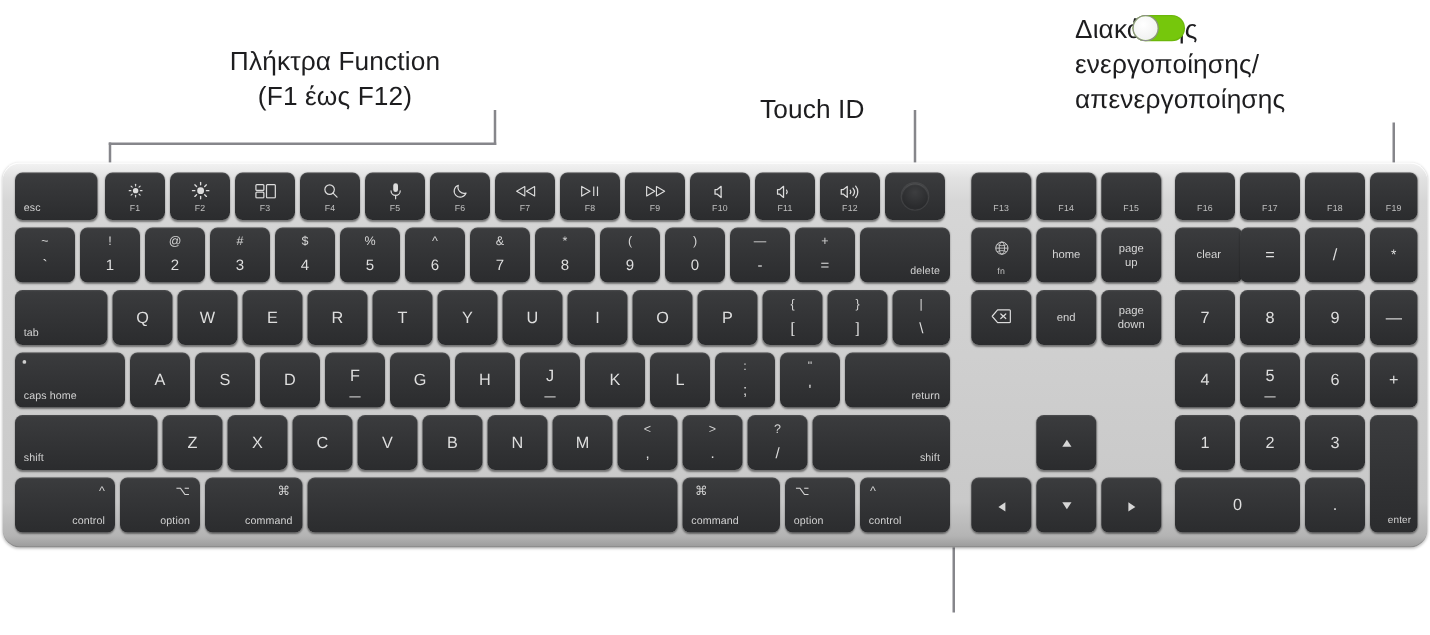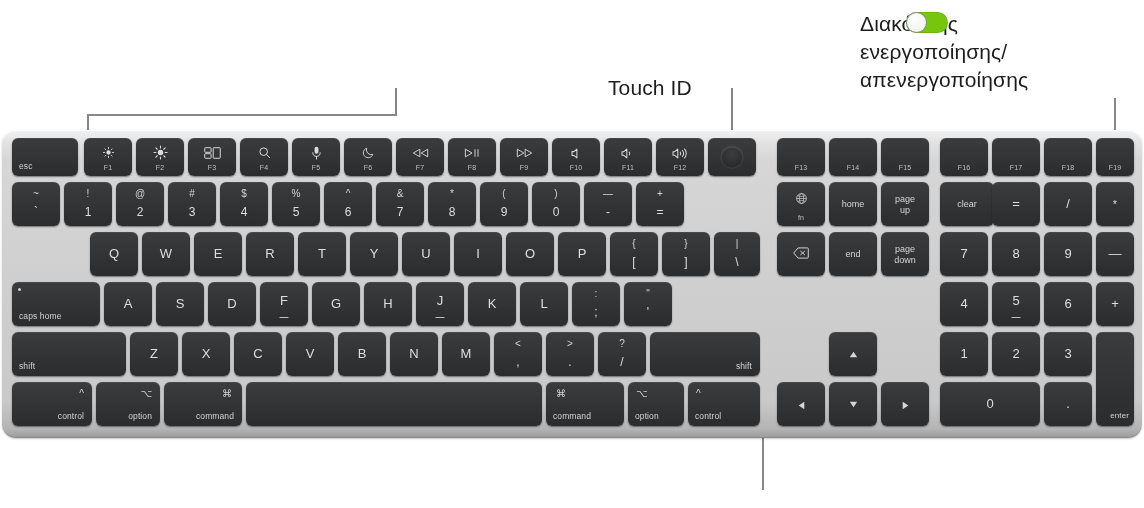--- a/index.html
+++ b/index.html
@@ -102,20 +102,22 @@
     background:radial-gradient(circle at 40% 35%,#ffffff,#eceded);
     box-shadow:0 0 0 1px #8d8d8d;
   }
   svg{display:block;}
 </style>
 </head>
 <body>
 
 <div id="stage">
 
+  <div class="callout-label" style="left:138px;top:36px;width:260px;text-align:center;">Πλήκτρα Function
+(F1 έως F12)</div>
 
   <div class="callout-label" style="left:608px;top:74px;width:126px;text-align:left;">Touch ID</div>
 
   <div class="callout-label" style="left:860px;top:10px;width:230px;">Διακόπτης
 ενεργοποίησης/
 απενεργοποίησης</div>
 
 
   <div id="power-toggle" style="left:906px;top:12px;">
     <div class="knob"></div>
@@ -351,20 +353,23 @@
       <span class="lower">0</span>
       </div>
     <div class="key" style="left:582px;top:52px;width:48px;height:44px;">
       <span class="upper">—</span>
       <span class="lower">-</span>
       </div>
     <div class="key" style="left:634px;top:52px;width:48px;height:44px;">
       <span class="upper">+</span>
       <span class="lower">=</span>
       </div>
+    <div class="key" style="left:686px;top:52px;width:72px;height:44px;">
+      <span class="br">delete</span>
+      </div>
 
     <div class="key" style="left:775px;top:52px;width:48px;height:44px;">
       <span class="glyph" style="top:10px;">
         <svg width="13" height="13" viewBox="0 0 24 24" style="margin:0 auto;">
           <circle cx="12" cy="12" r="9" fill="none" stroke="#dcdcdc" stroke-width="1.4"></circle>
           <ellipse cx="12" cy="12" rx="4" ry="9" fill="none" stroke="#dcdcdc" stroke-width="1.2"></ellipse>
           <line x1="3" y1="12" x2="21" y2="12" stroke="#dcdcdc" stroke-width="1.2"></line>
           <path d="M5 6.6c2 1.2 4.4 1.8 7 1.8s5-0.6 7-1.8" fill="none" stroke="#dcdcdc" stroke-width="1.1"></path>
           <path d="M5 17.4c2-1.2 4.4-1.8 7-1.8s5 .6 7 1.8" fill="none" stroke="#dcdcdc" stroke-width="1.1"></path>
         </svg>
@@ -385,20 +390,23 @@
     <div class="key" style="left:990px;top:52px;width:48px;height:44px;">
       <span class="big">=</span>
       </div>
     <div class="key" style="left:1042px;top:52px;width:48px;height:44px;">
       <span class="big">/</span>
       </div>
     <div class="key" style="left:1094px;top:52px;width:38px;height:44px;">
       <span class="big" style="font-size:11px;">*</span>
       </div>
 
+    <div class="key" style="left:10px;top:102px;width:74px;height:44px;">
+      <span class="bl">tab</span>
+      </div>
     <div class="key" style="left:88px;top:102px;width:48px;height:44px;">
       <span class="big">Q</span>
       </div>
     <div class="key" style="left:140px;top:102px;width:48px;height:44px;">
       <span class="big">W</span>
       </div>
     <div class="key" style="left:192px;top:102px;width:48px;height:44px;">
       <span class="big">E</span>
       </div>
     <div class="key" style="left:244px;top:102px;width:48px;height:44px;">
@@ -499,20 +507,23 @@
       <span class="big">L</span>
       </div>
     <div class="key" style="left:570px;top:152px;width:48px;height:44px;">
       <span class="upper">:</span>
       <span class="lower">;</span>
       </div>
     <div class="key" style="left:622px;top:152px;width:48px;height:44px;">
       <span class="upper">"</span>
       <span class="lower">'</span>
       </div>
+    <div class="key" style="left:674px;top:152px;width:84px;height:44px;">
+      <span class="br">return</span>
+      </div>
 
     <div class="key" style="left:938px;top:152px;width:48px;height:44px;">
       <span class="big">4</span>
       </div>
     <div class="key" style="left:990px;top:152px;width:48px;height:44px;">
       <span class="big" style="top:44%;">5</span>
       <span class="homerow"></span>
       </div>
     <div class="key" style="left:1042px;top:152px;width:48px;height:44px;">
       <span class="big">6</span>

